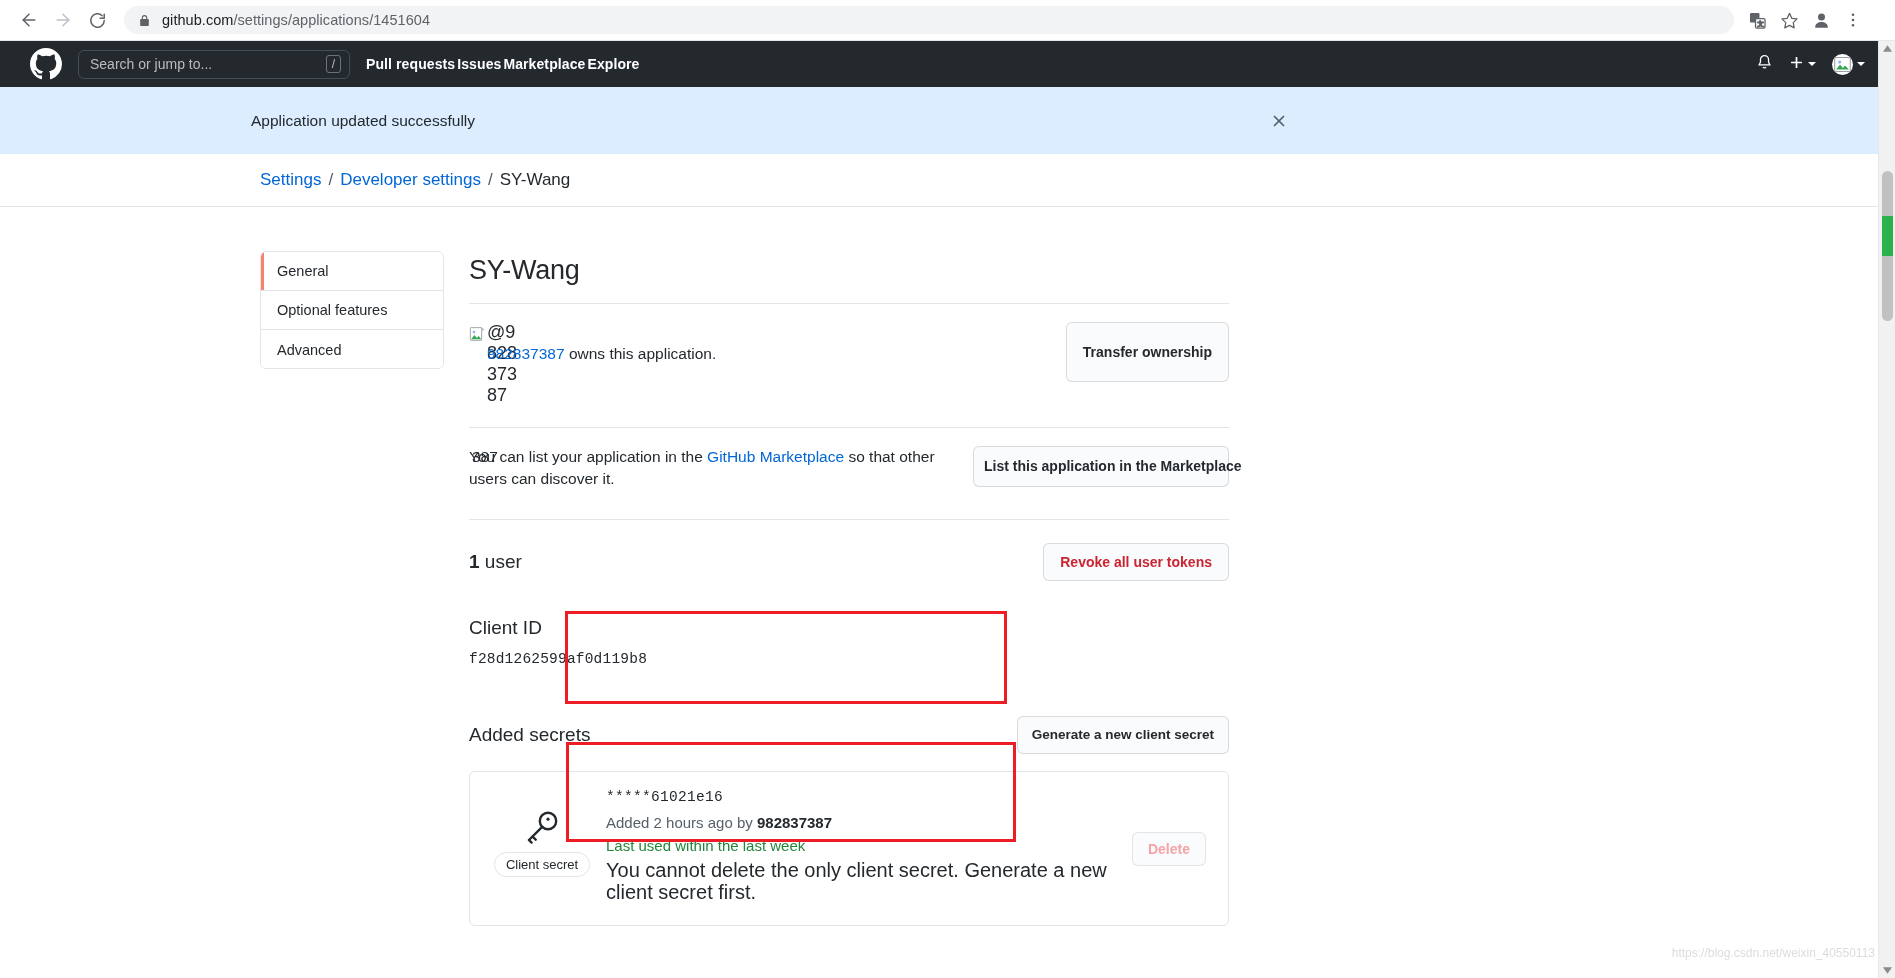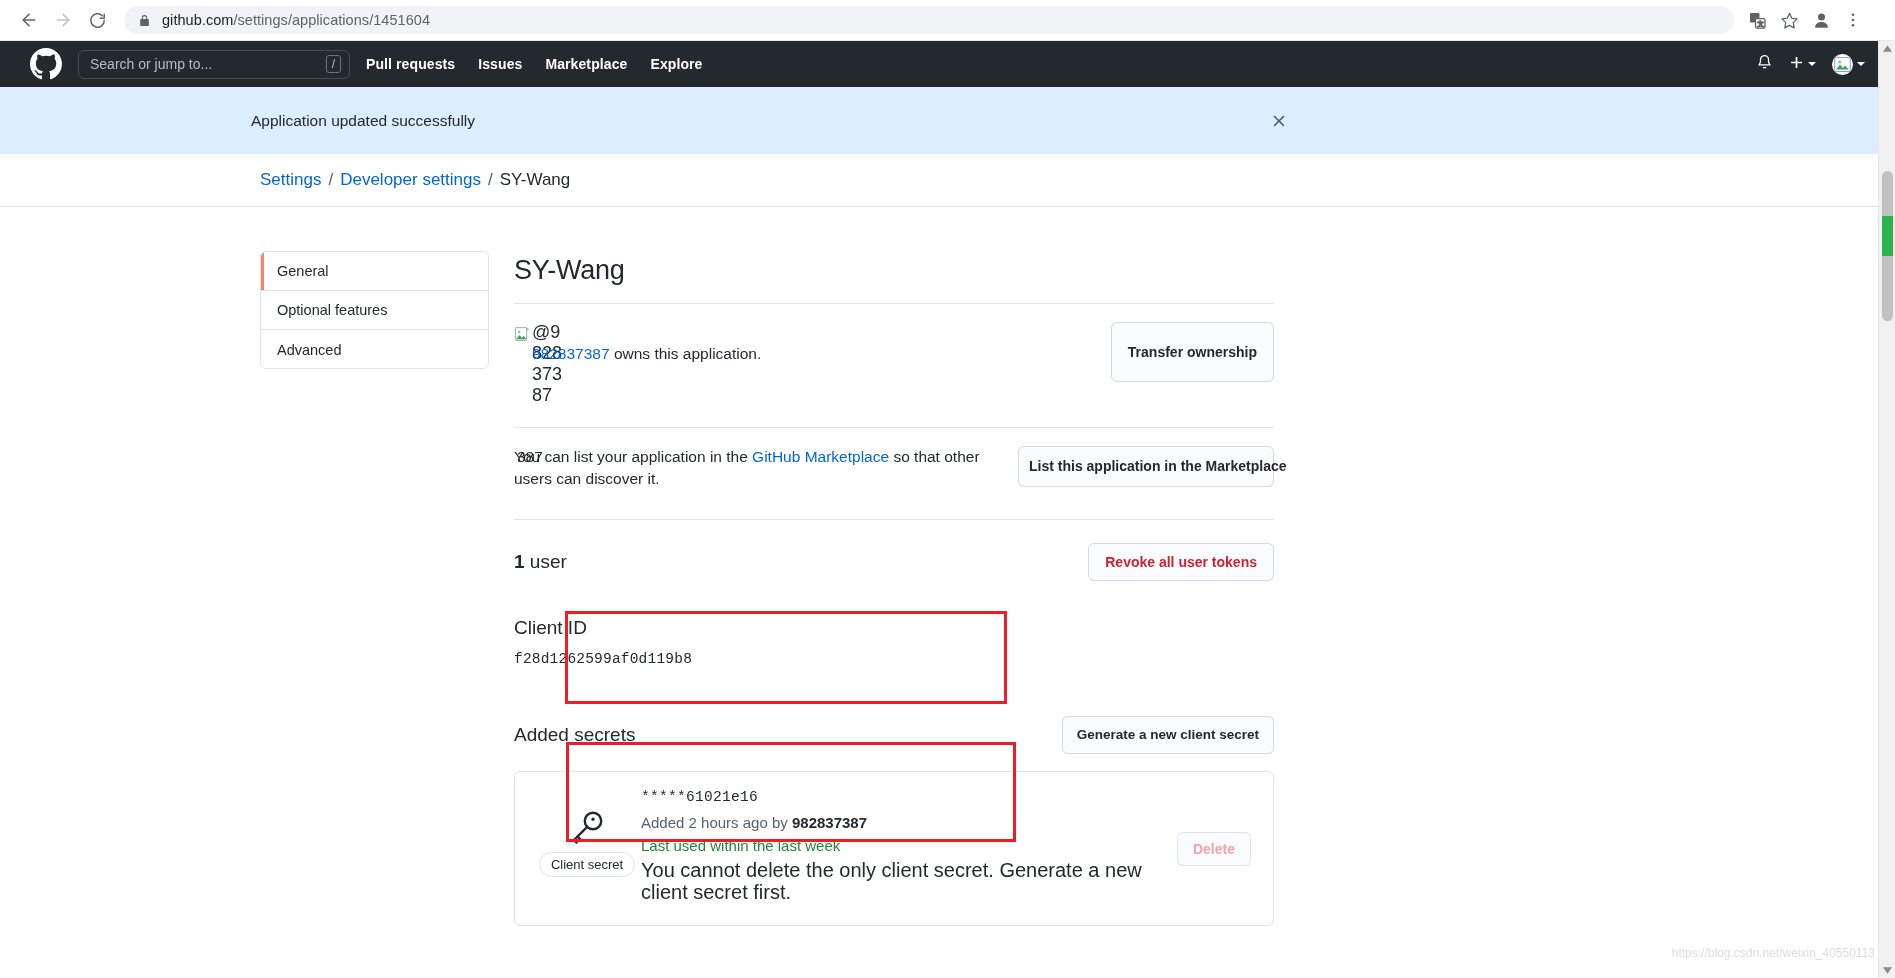--- a/index.html
+++ b/index.html
@@ -81,21 +81,21 @@
   .slash-badge {
     border: 1px solid #6a737d;
     border-radius: 3px;
     font-size: 12px;
     color: #b9bdc2;
     line-height: 14px;
     padding: 0 5px;
     height: 18px;
     display: flex; align-items: center;
   }
-  .gh-nav { display: flex; align-items: center; gap: 23px; }
+  .gh-nav { display: flex; align-items: center; gap: 2px; }
   .gh-nav a {
     color: #ffffff;
     font-size: 14px;
     font-weight: 600;
     text-decoration: none;
     letter-spacing: 0.1px;
   }
   .gh-right {
     margin-left: auto;
     display: flex;
@@ -159,21 +159,21 @@
   .breadcrumb a { color: #0366d6; text-decoration: none; }
   .breadcrumb .sep { color: #586069; }
 
   
   .page {
     display: flex;
     padding-top: 44px;
     padding-left: 260px;
   }
   .sidebar {
-    width: 229px;
+    width: 184px;
     border: 1px solid #e1e4e8;
     border-radius: 6px;
     flex: 0 0 auto;
     overflow: hidden;
     height: 118px;
   }
   .side-item {
     height: 39px;
     display: flex;
     align-items: center;
@@ -354,21 +354,21 @@
   .key-glyph { color: #24292e; }
   .secret-tag {
     margin-top: 2px;
     border: 1px solid #e1e4e8;
     border-radius: 20px;
     font-size: 13px;
     color: #24292e;
     padding: 2px 11px;
     line-height: 19px;
   }
-  .secret-detail { flex: 1 1 auto; padding-top: 1px; }
+  .secret-detail { flex: 1 1 auto; padding-top: 1px; margin-left: 10px; }
   .secret-masked {
     font-family: "Liberation Mono", monospace;
     font-size: 14.5px;
     color: #24292e;
     letter-spacing: 0.3px;
   }
   .secret-added {
     font-size: 15px;
     color: #586069;
     margin-top: 7px;

